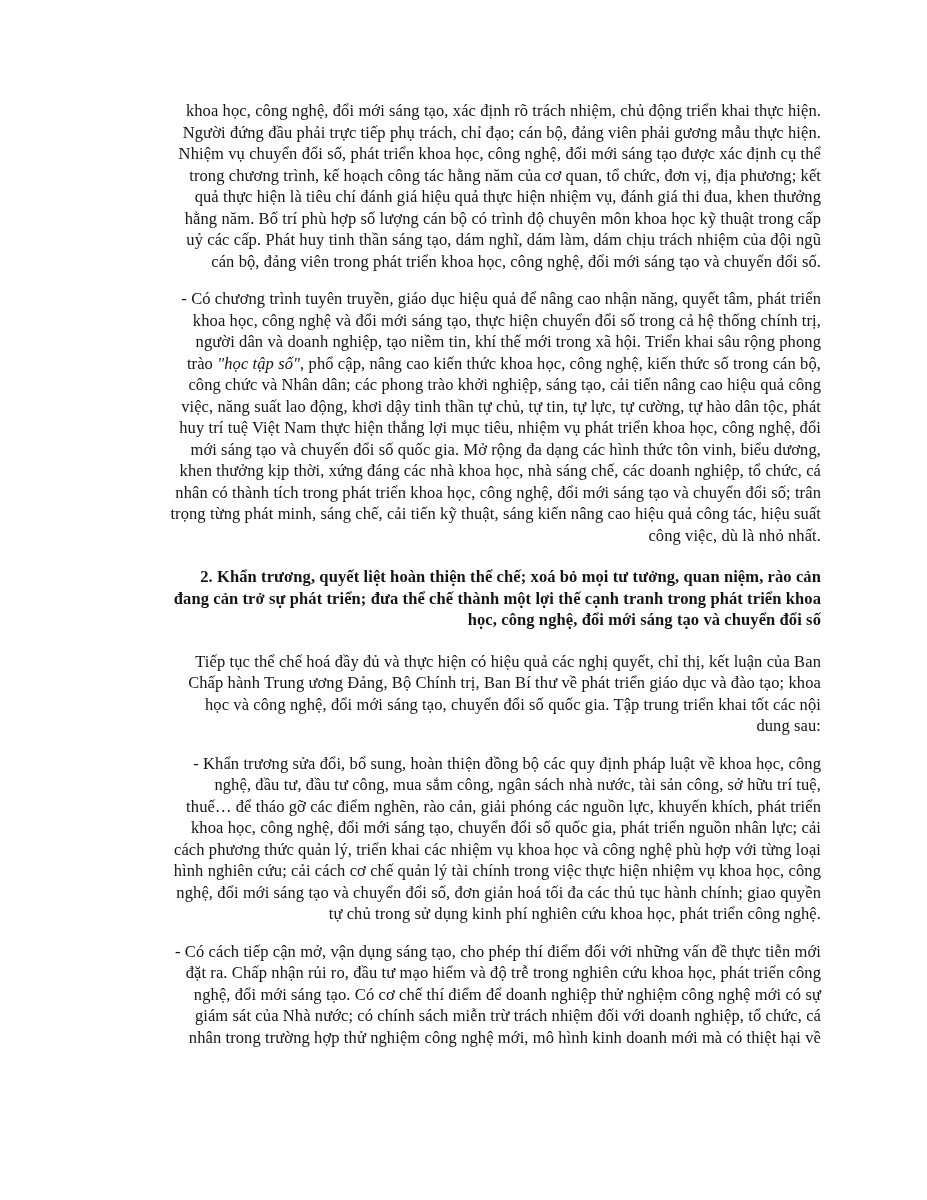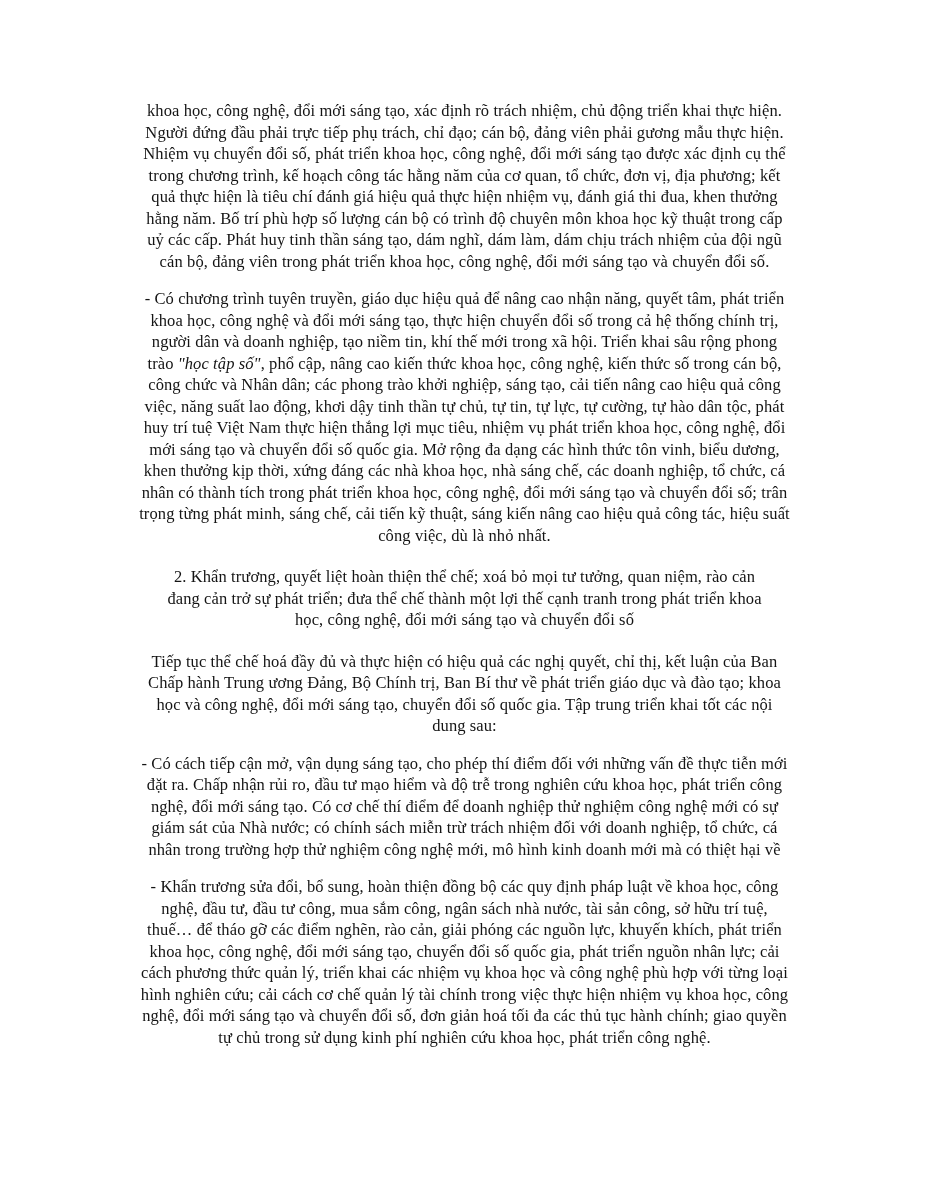--- a/index.html
+++ b/index.html
@@ -18,30 +18,30 @@
   .page {
     position: absolute;
     left: 108px;
     top: 100px;
     width: 713px;
   }
   .page p, .page h2 {
     font-size: 16.5px;
     line-height: 21.5px;
     white-space: pre-line;      
-    text-align: center;
+    text-align: right;
     letter-spacing: 0.1px;
   }
   .page p {
     margin: 0 0 16px 0;
     font-weight: normal;
   }
   .page h2 {
     margin: 20px 0 20px 0;
-    font-weight: normal;
+    font-weight: bold;
   }
   .italic {
     font-style: italic;
   }
 </style>
 </head>
 <body>
 
 <main class="page">
   <p>khoa học, công nghệ, đổi mới sáng tạo, xác định rõ trách nhiệm, chủ động triển khai thực hiện.
@@ -64,26 +64,26 @@
 nhân có thành tích trong phát triển khoa học, công nghệ, đổi mới sáng tạo và chuyển đổi số; trân
 trọng từng phát minh, sáng chế, cải tiến kỹ thuật, sáng kiến nâng cao hiệu quả công tác, hiệu suất
 công việc, dù là nhỏ nhất.</span></p>
   <h2>2. Khẩn trương, quyết liệt hoàn thiện thể chế; xoá bỏ mọi tư tưởng, quan niệm, rào cản
 đang cản trở sự phát triển; đưa thể chế thành một lợi thế cạnh tranh trong phát triển khoa
 học, công nghệ, đổi mới sáng tạo và chuyển đổi số</h2>
   <p>Tiếp tục thể chế hoá đầy đủ và thực hiện có hiệu quả các nghị quyết, chỉ thị, kết luận của Ban
 Chấp hành Trung ương Đảng, Bộ Chính trị, Ban Bí thư về phát triển giáo dục và đào tạo; khoa
 học và công nghệ, đổi mới sáng tạo, chuyển đổi số quốc gia. Tập trung triển khai tốt các nội
 dung sau:</p>
-  <p>- Có cách tiếp cận mở, vận dụng sáng tạo, cho phép thí điểm đối với những vấn đề thực tiễn mới
-đặt ra. Chấp nhận rủi ro, đầu tư mạo hiểm và độ trễ trong nghiên cứu khoa học, phát triển công
-nghệ, đổi mới sáng tạo. Có cơ chế thí điểm để doanh nghiệp thử nghiệm công nghệ mới có sự
-giám sát của Nhà nước; có chính sách miễn trừ trách nhiệm đối với doanh nghiệp, tổ chức, cá
-nhân trong trường hợp thử nghiệm công nghệ mới, mô hình kinh doanh mới mà có thiệt hại về</p>
   <p>- Khẩn trương sửa đổi, bổ sung, hoàn thiện đồng bộ các quy định pháp luật về khoa học, công
 nghệ, đầu tư, đầu tư công, mua sắm công, ngân sách nhà nước, tài sản công, sở hữu trí tuệ,
 thuế… để tháo gỡ các điểm nghẽn, rào cản, giải phóng các nguồn lực, khuyến khích, phát triển
 khoa học, công nghệ, đổi mới sáng tạo, chuyển đổi số quốc gia, phát triển nguồn nhân lực; cải
 cách phương thức quản lý, triển khai các nhiệm vụ khoa học và công nghệ phù hợp với từng loại
 hình nghiên cứu; cải cách cơ chế quản lý tài chính trong việc thực hiện nhiệm vụ khoa học, công
 nghệ, đổi mới sáng tạo và chuyển đổi số, đơn giản hoá tối đa các thủ tục hành chính; giao quyền
 tự chủ trong sử dụng kinh phí nghiên cứu khoa học, phát triển công nghệ.</p>
+  <p>- Có cách tiếp cận mở, vận dụng sáng tạo, cho phép thí điểm đối với những vấn đề thực tiễn mới
+đặt ra. Chấp nhận rủi ro, đầu tư mạo hiểm và độ trễ trong nghiên cứu khoa học, phát triển công
+nghệ, đổi mới sáng tạo. Có cơ chế thí điểm để doanh nghiệp thử nghiệm công nghệ mới có sự
+giám sát của Nhà nước; có chính sách miễn trừ trách nhiệm đối với doanh nghiệp, tổ chức, cá
+nhân trong trường hợp thử nghiệm công nghệ mới, mô hình kinh doanh mới mà có thiệt hại về</p>
 </main>
 
 </body></html>

